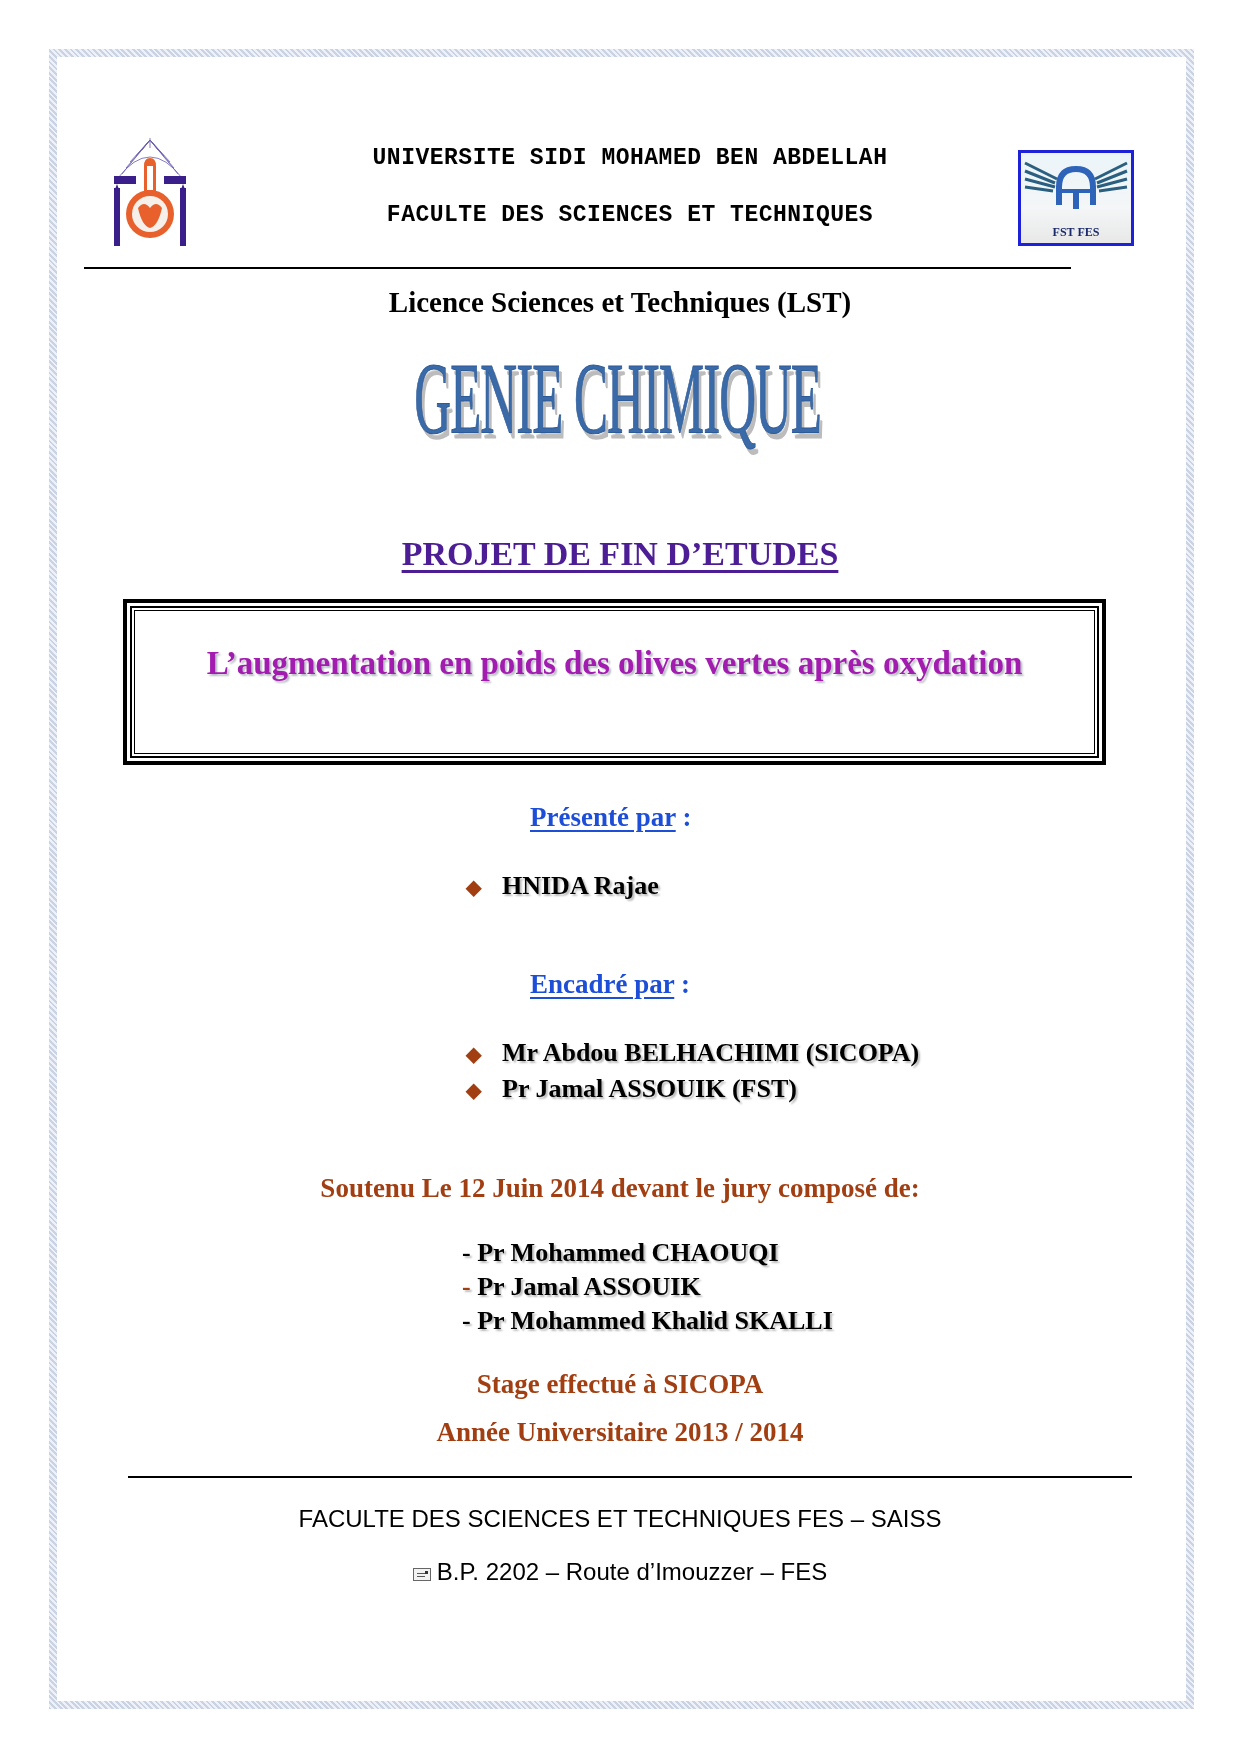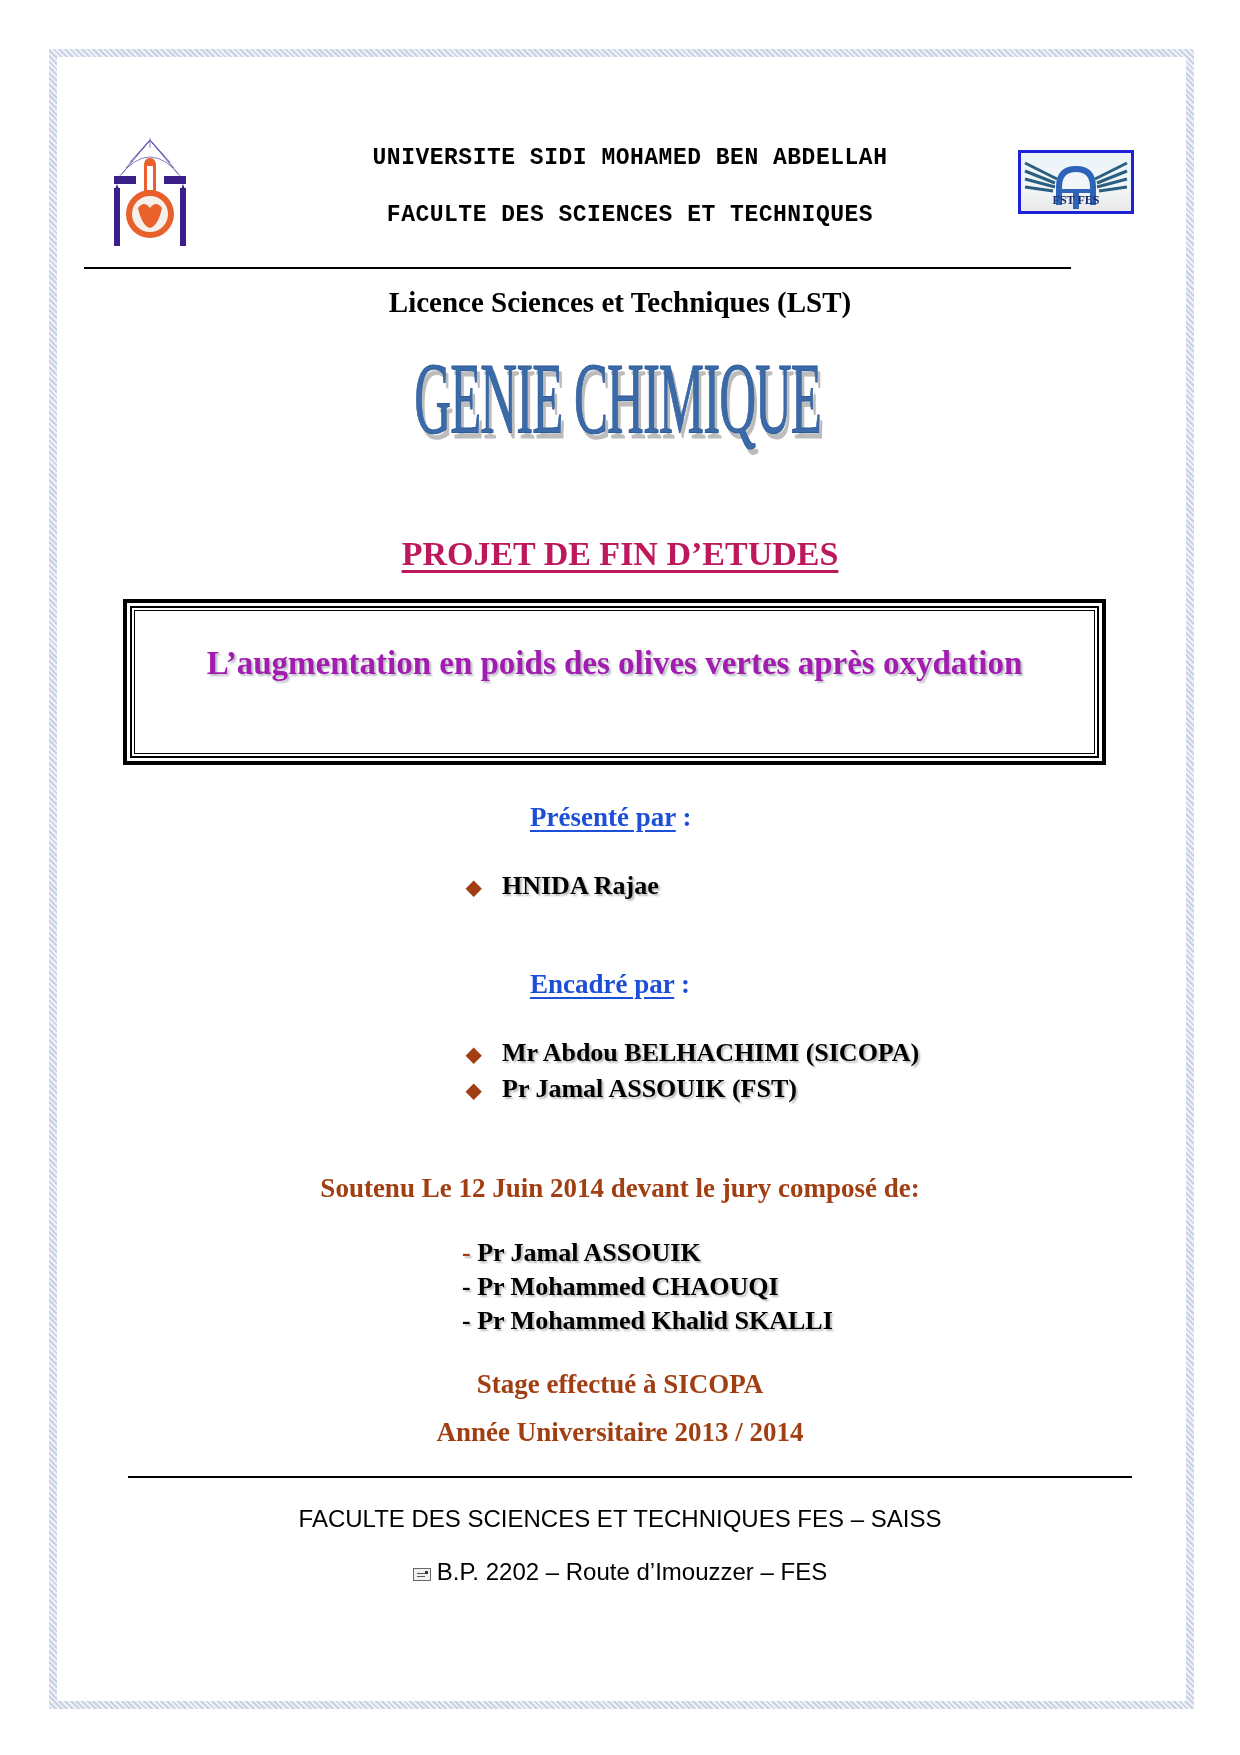--- a/index.html
+++ b/index.html
@@ -8,31 +8,31 @@
       position:absolute; left:49px; top:49px; width:1129px; height:1644px;
       border:8px solid transparent;
       background:
         repeating-linear-gradient(45deg, #c9d3e3 0 2px, #eef1f7 2px 4px) border-box;
       -webkit-mask: linear-gradient(#000 0 0) padding-box exclude, linear-gradient(#000 0 0) border-box;
               mask: linear-gradient(#000 0 0) padding-box exclude, linear-gradient(#000 0 0) border-box;
     }
     .abs { position:absolute; }
     .mono { font-family:"Liberation Mono", monospace; font-weight:bold; font-size:23px; letter-spacing:0.5px; }
     .logo-left { left:108px; top:136px; width:84px; height:112px; }
-    .logo-right { left:1018px; top:150px; width:116px; height:64px; border:3px solid #1d22d8; box-sizing:border-box; background:linear-gradient(180deg,#eaf4f8 0%,#f4f6f7 60%,#e8e8e8 100%); overflow:hidden; }
+    .logo-right { left:1018px; top:150px; width:116px; height:96px; border:3px solid #1d22d8; box-sizing:border-box; background:linear-gradient(180deg,#eaf4f8 0%,#f4f6f7 60%,#e8e8e8 100%); overflow:hidden; }
     .hr { position:absolute; height:2px; background:#000; }
     .lst { left:0; width:1240px; top:286px; text-align:center; font-weight:bold; font-size:29px; }
     .genie { left:0; width:1235px; top:348px; text-align:center; }
     .genie span {
       display:inline-block; font-family:"Liberation Serif", serif; font-size:102px; line-height:1;
       color:#3a6aa8; transform:scaleX(0.5); transform-origin:center; letter-spacing:-2px;
       text-shadow: 6px 6px 0 #bcbcbc, 5px 5px 0 #cfcfcf;
       -webkit-text-stroke:1px #2d5b98;
     }
-    .projet { left:0; width:1240px; top:535px; text-align:center; font-weight:bold; font-size:34px; color:#be185d; }
+    .projet { left:0; width:1240px; top:535px; text-align:center; font-weight:bold; font-size:34px; color:#4c1d95; }
     .projet span { text-decoration:underline; text-decoration-thickness:3px; text-underline-offset:5px; }
     .titlebox { left:123px; top:599px; width:983px; height:166px; border:4px solid #000; box-sizing:border-box; }
     .titlebox .inner1 { position:absolute; left:3px; top:3px; right:3px; bottom:3px; border:2px solid #000; }
     .titlebox .inner2 { position:absolute; left:7px; top:7px; right:7px; bottom:7px; border:1px solid #000; }
     .titlebox .txt { position:absolute; left:0; right:0; top:42px; text-align:center; font-weight:bold; font-size:33px; color:#a21caf; text-shadow:2px 2px 2px #b8bcc4; }
     .label { font-weight:bold; font-size:27px; color:#1d4ed8; }
     .label u { text-decoration-thickness:2px; text-underline-offset:4px; }
     .bullet { font-weight:bold; font-size:26px; text-shadow:2px 2px 2px #bbb; }
     .diamond { color:#a23f12; font-size:20px; display:inline-block; width:36px; text-shadow:none; }
     .brown { color:#a23f12; font-weight:bold; }
@@ -115,22 +115,22 @@
 <div class="abs bullet" style="left:466px; top:1038px;">
   <span class="diamond">◆</span><span>Mr Abdou BELHACHIMI  (SICOPA)</span>
 </div>
 <div class="abs bullet" style="left:466px; top:1074px;">
   <span class="diamond">◆</span><span>Pr  Jamal ASSOUIK  (FST)</span>
 </div>
 
 <div class="abs brown" style="left:0; width:1240px; top:1173px; text-align:center; font-size:27px; padding-right:10px;">Soutenu Le 12 Juin 2014  devant le jury composé de:</div>
 
 <div class="abs jury" style="left:462px; top:1236px;">
+  <div><span>- </span><span>Pr Mohammed CHAOUQI</span></div>
   <div><span style="color:#a23f12;">- </span><span>Pr  Jamal  ASSOUIK</span></div>
-  <div><span>- </span><span>Pr Mohammed CHAOUQI</span></div>
   <div><span>- </span><span>Pr Mohammed Khalid SKALLI</span></div>
 </div>
 
 <div class="abs stage" style="top:1369px;">Stage effectué à SICOPA</div>
 <div class="abs stage" style="top:1417px;">Année Universitaire  2013 / 2014</div>
 
 <div class="hr" style="left:128px; top:1476px; width:1004px; height:2px;"></div>
 
 <div class="abs footer" style="top:1505px;">FACULTE DES SCIENCES ET TECHNIQUES FES – SAISS</div>
 <div class="abs footer" style="top:1558px;">

